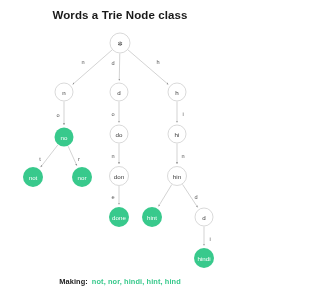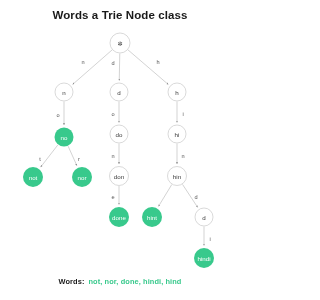--- a/index.html
+++ b/index.html
@@ -177,14 +177,14 @@
         <text class="node-label dark" x="204" y="217.3">d</text>
       </g>
       <g>
         <circle class="node-circle green" cx="204" cy="258" r="10"></circle>
         <text class="node-label light" x="204" y="258.3">hindi</text>
       </g>
     </g>
 </svg>
 
 <div id="footer">
-  <span>Words:</span><span class="words-value">not, nor, done, hindi, hind</span>
+  <span>Making:</span><span class="words-value">not, nor, hindi, hint, hind</span>
 </div>
 
 </body></html>

